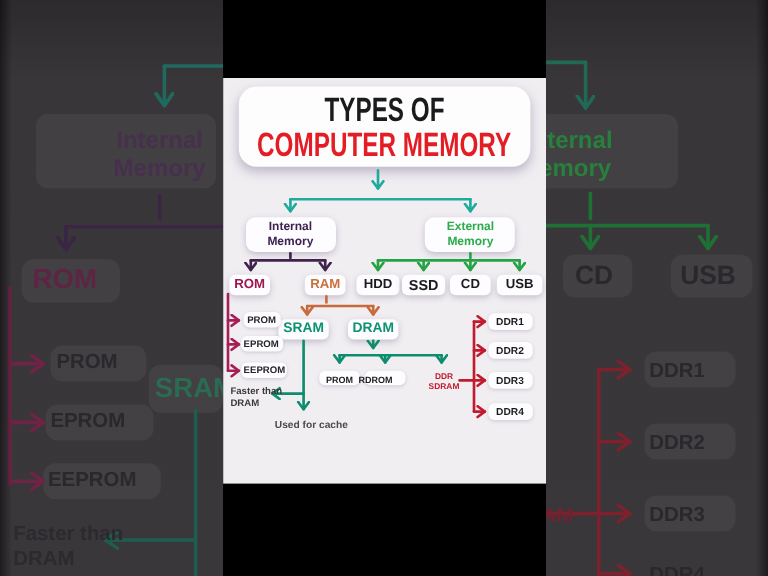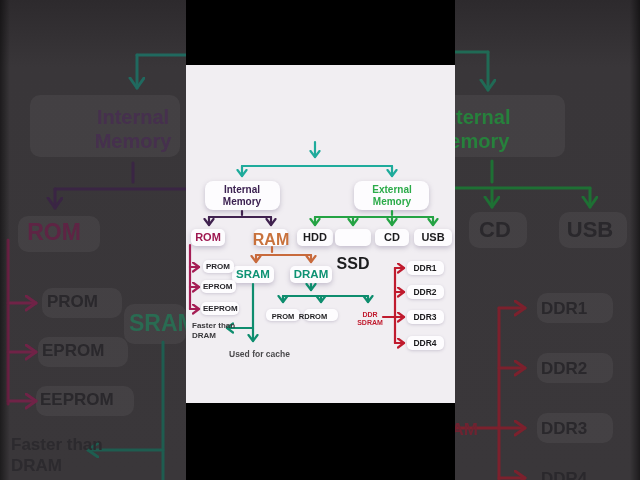--- a/index.html
+++ b/index.html
@@ -129,20 +129,24 @@
       <div class="bgl" style="left:86px;top:359px;font-size:17px;color:#2a282c;">DDR2</div>
       <div class="bgl" style="left:86px;top:419px;font-size:17px;color:#2a282c;">DDR3</div>
       <div class="bgl" style="left:86px;top:469px;font-size:17px;color:#2a282c;">DDR4</div>
       <div class="bgl" style="left:-112px;top:420px;width:135px;text-align:right;font-size:17px;color:#6e2331;">DDR SDRAM</div>
     </div>
   </div>
 
   <div id="center-col">
     <div id="panel">
 
+      <div id="title-card">
+        <div class="tline" id="title-top">TYPES OF</div><br>
+        <div class="tline" id="title-main">COMPUTER MEMORY</div>
+      </div>
 
       <div class="chip" style="left:19px;top:116px;width:75px;height:29px;border-radius:8px;"></div>
       <div class="chip" style="left:168px;top:116px;width:75px;height:29px;border-radius:8px;"></div>
       <div class="chip" style="left:5px;top:164px;width:34px;height:17px;"></div>
       <div class="chip" style="left:68px;top:164px;width:34px;height:17px;"></div>
       <div class="chip" style="left:111px;top:164px;width:36px;height:17px;"></div>
       <div class="chip" style="left:149px;top:164px;width:36px;height:17px;"></div>
       <div class="chip" style="left:189px;top:164px;width:34px;height:17px;"></div>
       <div class="chip" style="left:228px;top:164px;width:38px;height:17px;"></div>
       <div class="chip" style="left:46px;top:201px;width:42px;height:17px;"></div>
@@ -230,23 +234,23 @@
           <path class="st-red w2" d="M209 203 H218" marker-end="url(#m-rd)"></path>
           <path class="st-red w2" d="M209 227 H218" marker-end="url(#m-rd)"></path>
           <path class="st-red w2" d="M209 252 H218" marker-end="url(#m-rd)"></path>
           <path class="st-red w2" d="M209 278 H218" marker-end="url(#m-rd)"></path>
         </g>
       </svg>
 
       <div class="lbl wrap" style="left:56px;top:119px;width:70px;font-size:10px;line-height:11.5px;color:#3c2151;">Internal Memory</div>
       <div class="lbl wrap" style="left:206px;top:119px;width:70px;font-size:10px;line-height:11.5px;color:#2bab49;">External Memory</div>
       <div class="lbl" style="left:22px;top:166px;font-size:11px;color:#9e1750;">ROM</div>
-      <div class="lbl" style="left:85px;top:166px;font-size:16px;color:#c8713c;">RAM</div>
+      <div class="lbl" style="left:85px;top:166px;font-size:11px;color:#c8713c;">RAM</div>
       <div class="lbl" style="left:129px;top:166px;font-size:11px;">HDD</div>
-      <div class="lbl" style="left:167px;top:166px;font-size:16px;margin-top:24px;">SSD</div>
+      <div class="lbl" style="left:167px;top:166px;font-size:12px;">SSD</div>
       <div class="lbl" style="left:206px;top:166px;font-size:11px;">CD</div>
       <div class="lbl" style="left:247px;top:166px;font-size:11px;">USB</div>
       <div class="lla" style="left:20px;top:197px;font-size:8px;">PROM</div>
       <div class="lla" style="left:17px;top:217px;font-size:8px;">EPROM</div>
       <div class="lla" style="left:17px;top:239px;font-size:8px;">EEPROM</div>
       <div class="lbl" style="left:67px;top:203px;font-size:11.5px;color:#0d9273;">SRAM</div>
       <div class="lbl" style="left:125px;top:203px;font-size:11.5px;color:#0d9273;text-align:right;">DRAM</div>
       <div class="lbl" style="left:97px;top:247px;font-size:7.5px;font-weight:700;">PROM</div>
       <div class="lbl" style="left:127px;top:247px;font-size:7.5px;font-weight:700;">RDROM</div>
       <div class="lbl wrap" style="left:184px;top:246px;width:34px;font-size:7px;line-height:8px;color:#c01b2e;">DDR SDRAM</div>

